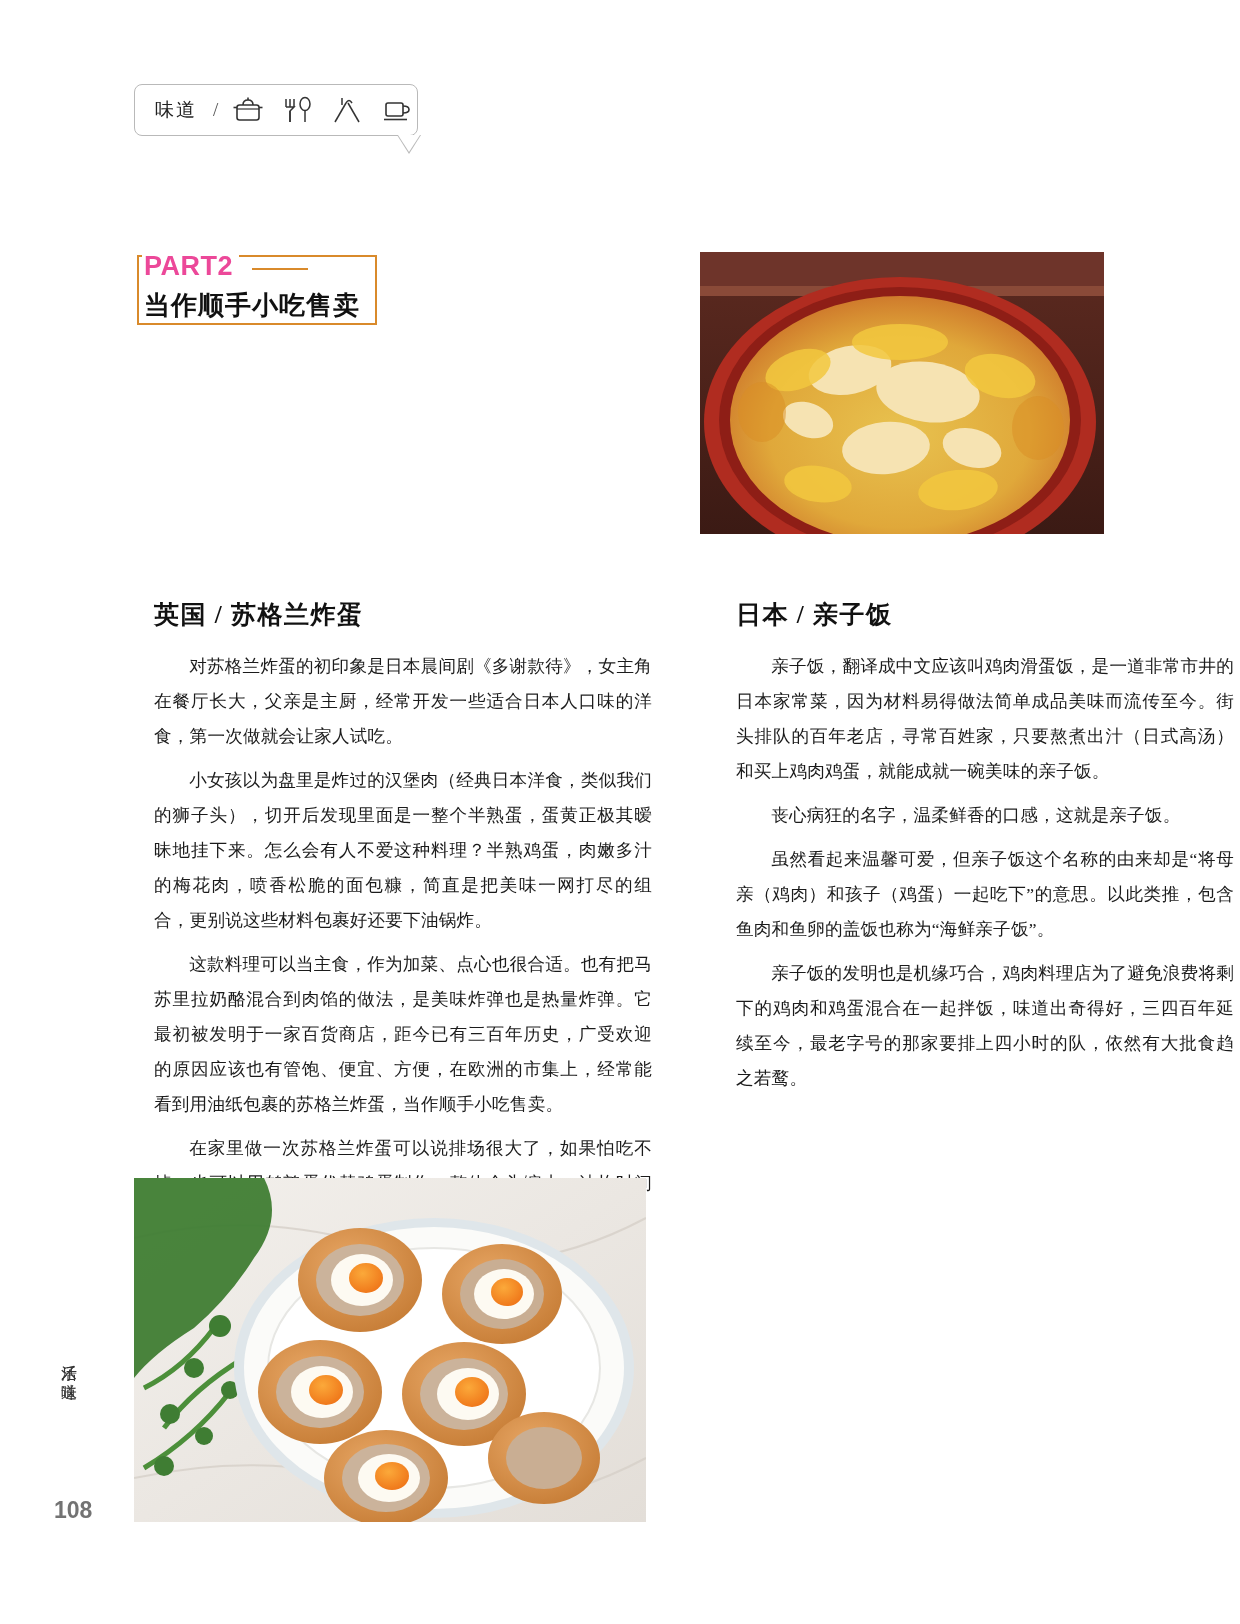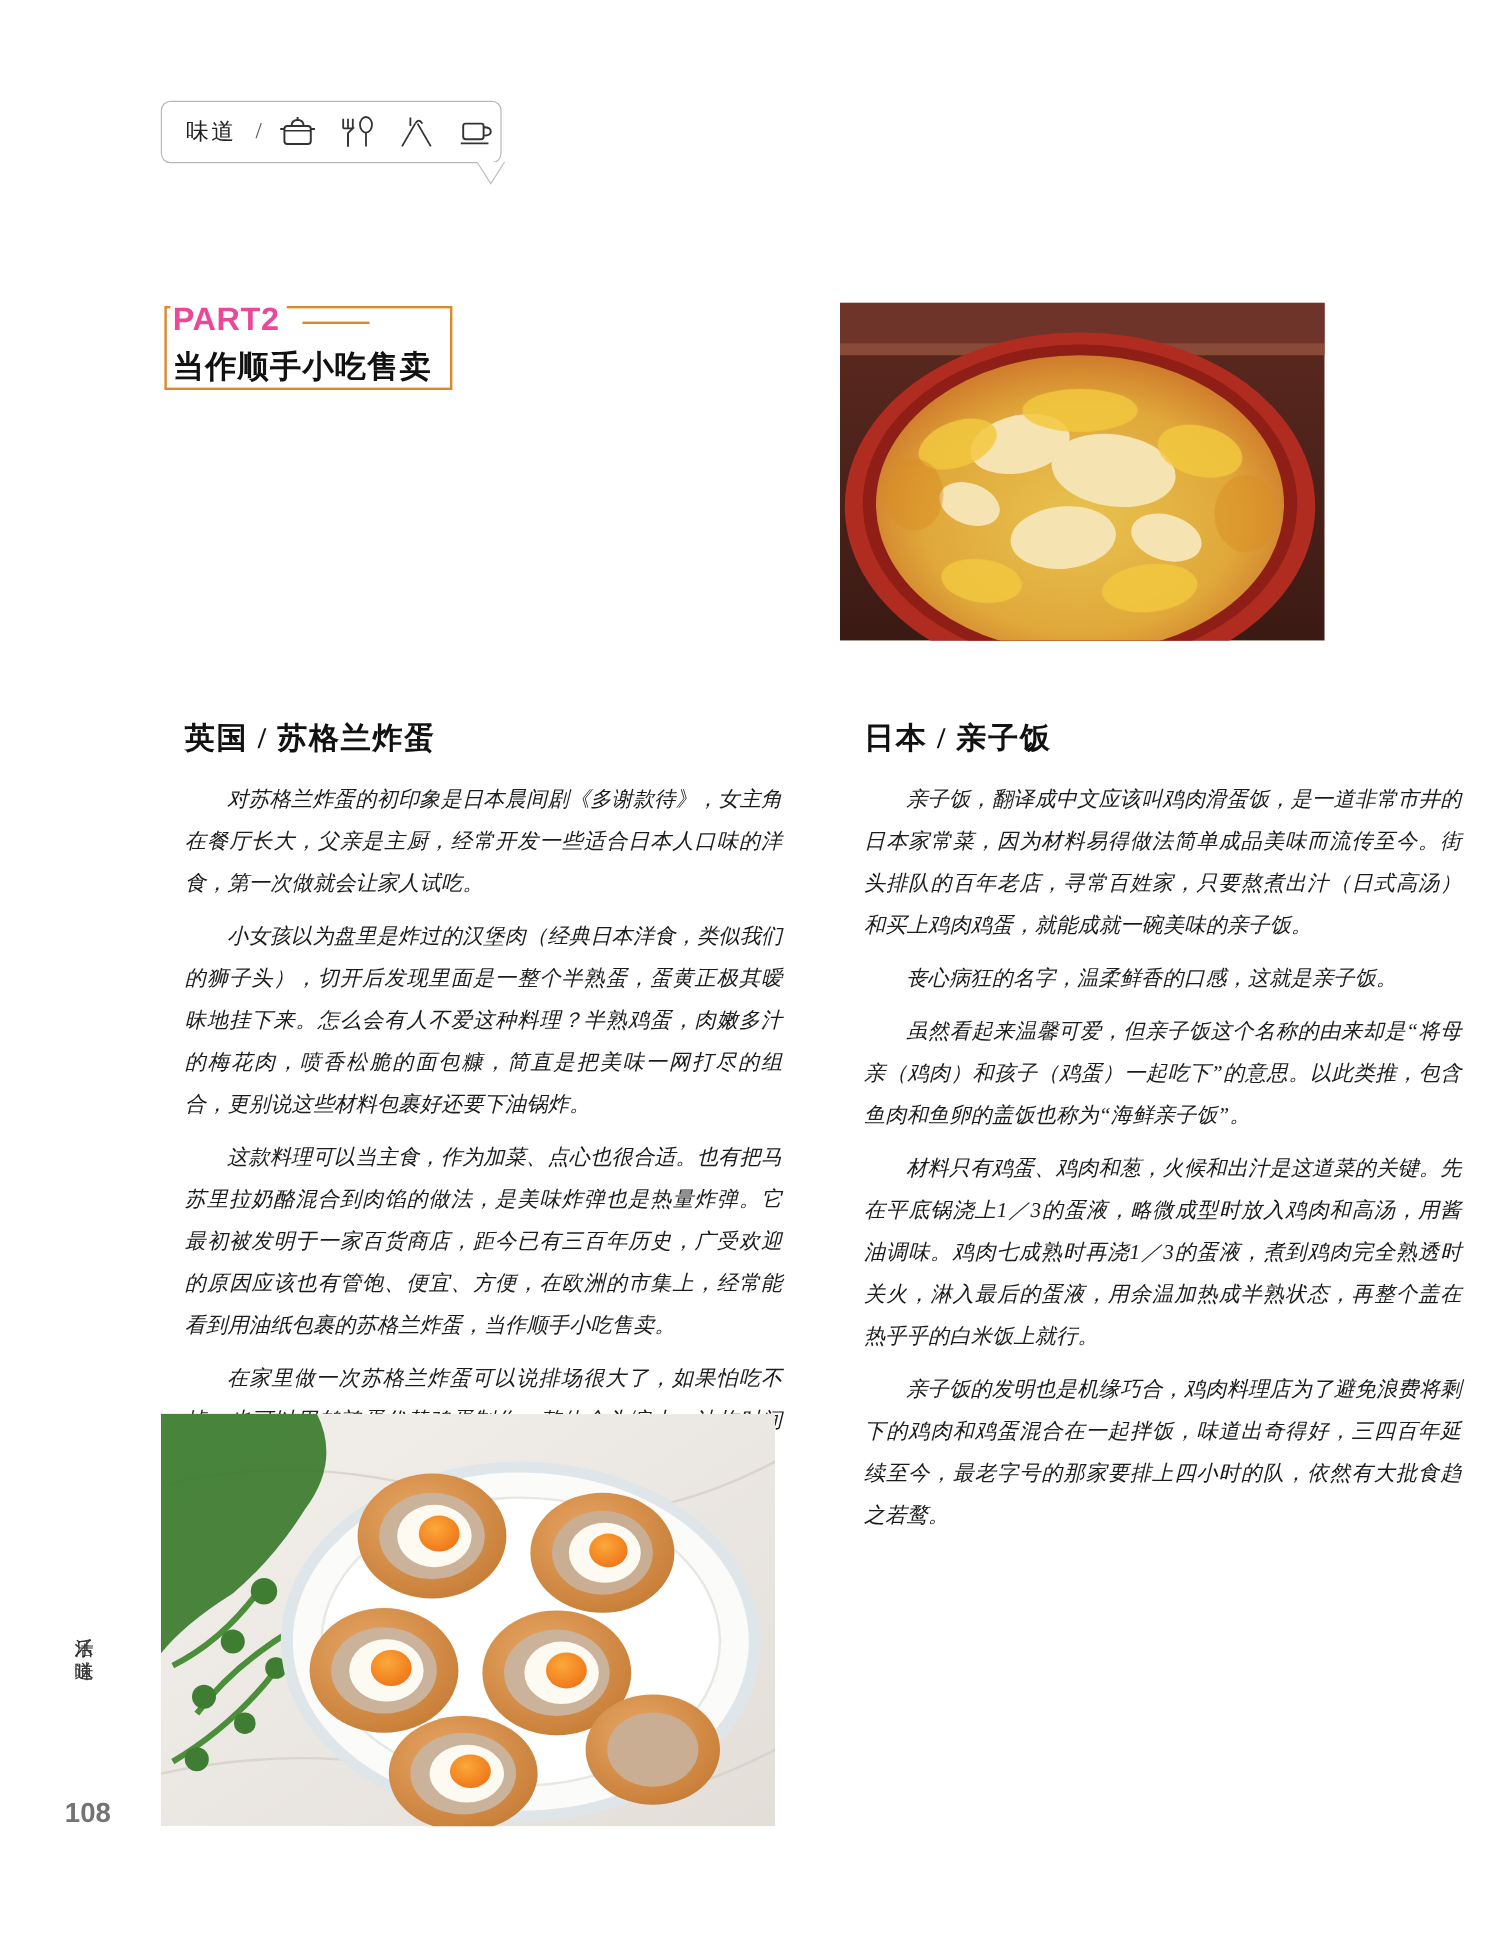--- a/index.html
+++ b/index.html
@@ -130,39 +130,38 @@
     height: 344px;
   }
 
   
   .col {
     position: absolute;
     width: 498px;
     margin-left: 20px;
   }
   #col-left  { left: 134px; top: 598px; }
-  #col-right { left: 700px; top: 598px; }
+  #col-right { left: 716px; top: 598px; }
 
   .section-title {
     font-family: "Liberation Serif", "DejaVu Serif", serif;
     font-size: 25px;
     font-weight: bold;
     letter-spacing: 1.5px;
     color: #111;
     margin: 0 0 18px 0;
   }
   .para {
     font-size: 17.6px;
     line-height: 35px;
     text-align: justify;
     text-indent: 2em;
     margin: 0 0 9px 0;
     letter-spacing: 0.2px;
     color: #1b1b1b;
-    font-style: italic;
   }
 
   
   .page-number {
     position: absolute;
     left: 54px;
     top: 1497px;
     font-family: "Liberation Sans", "DejaVu Sans", sans-serif;
     font-size: 23px;
     font-weight: bold;
@@ -358,18 +357,17 @@
       <ellipse cx="410" cy="280" rx="38" ry="31" fill="#c9ae93"></ellipse>
     </g>
   </svg>
 </div>
 
 <div class="col" id="col-right">
   <h2 class="section-title">日本 / 亲子饭</h2>
   <p class="para">亲子饭，翻译成中文应该叫鸡肉滑蛋饭，是一道非常市井的日本家常菜，因为材料易得做法简单成品美味而流传至今。街头排队的百年老店，寻常百姓家，只要熬煮出汁（日式高汤）和买上鸡肉鸡蛋，就能成就一碗美味的亲子饭。</p>
   <p class="para">丧心病狂的名字，温柔鲜香的口感，这就是亲子饭。</p>
   <p class="para">虽然看起来温馨可爱，但亲子饭这个名称的由来却是“将母亲（鸡肉）和孩子（鸡蛋）一起吃下”的意思。以此类推，包含鱼肉和鱼卵的盖饭也称为“海鲜亲子饭”。</p>
-  <p class="para">材料只有鸡蛋、鸡肉和葱，火候和出汁是这道菜的关键。先在平底锅浇上1／3的蛋液，略微成型时放入鸡肉和高汤，用酱油调味。鸡肉七成熟时再浇1／3的蛋液，煮到鸡肉完全熟透时关火，淋入最后的蛋液，用余温加热成半熟状态，再整个盖在热乎乎的白米饭上就行。</p>
   <p class="para">亲子饭的发明也是机缘巧合，鸡肉料理店为了避免浪费将剩下的鸡肉和鸡蛋混合在一起拌饭，味道出奇得好，三四百年延续至今，最老字号的那家要排上四小时的队，依然有大批食趋之若鹜。</p>
 </div>
 
 <div class="side-label">乐活／味道</div>
 <div class="page-number">108</div>
 
 </body></html>

